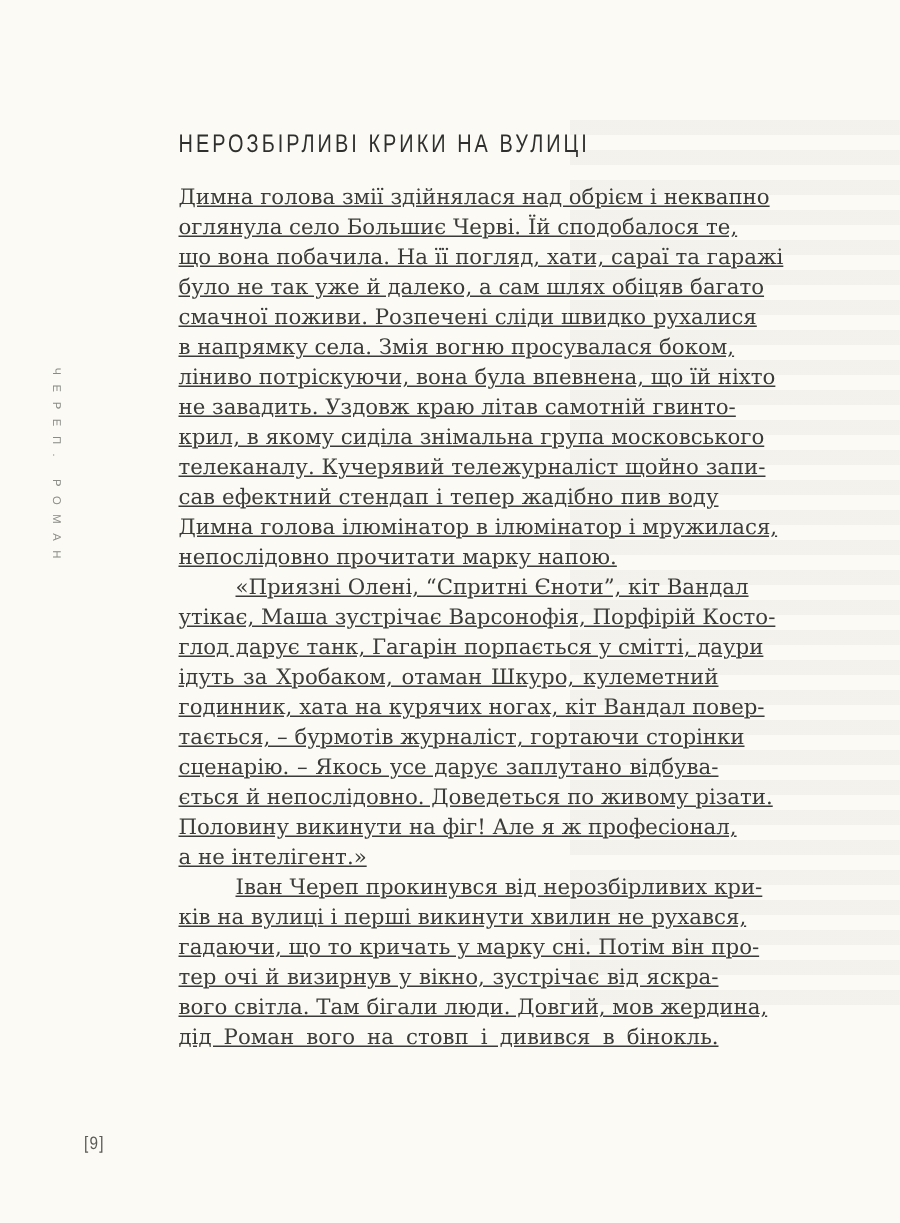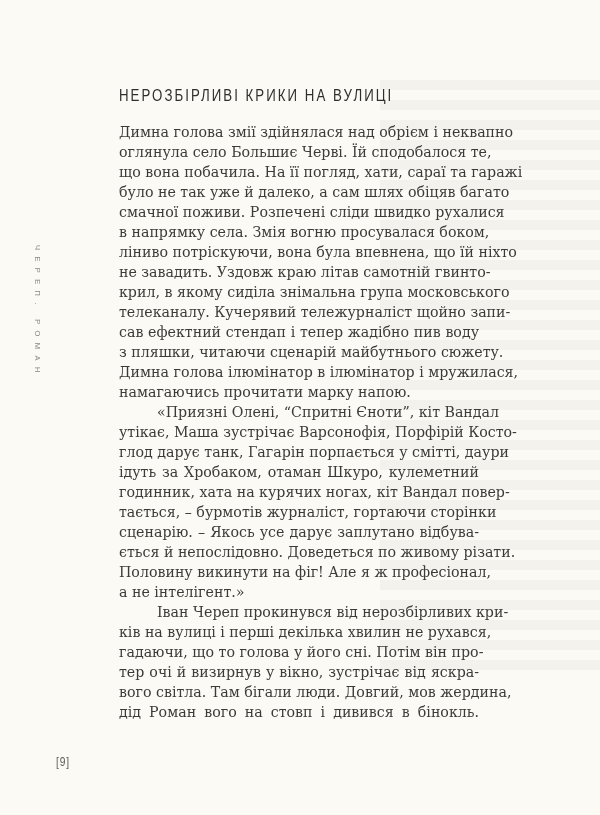--- a/index.html
+++ b/index.html
@@ -39,20 +39,21 @@
       transform: scaleX(0.78);
       transform-origin: left top;
       white-space: nowrap;
       line-height: 20px;
     }
     .body-text {
       position: absolute;
       left: 119px;
       top: 122px;
       width: 360px;
+      text-decoration: underline;
     }
     .line {
       height: 20px;
       line-height: 20px;
       font-size: 14.2px;
       white-space: nowrap;
       text-align: justify;
       text-align-last: justify;
       color: #3b3b39;
     }
@@ -100,35 +101,34 @@
     <div class="line">оглянула село Большиє Черві. Їй сподобалося те,</div>
     <div class="line">що вона побачила. На її погляд, хати, сараї та гаражі</div>
     <div class="line">було не так уже й далеко, а сам шлях обіцяв багато</div>
     <div class="line">смачної поживи. Розпечені сліди швидко рухалися</div>
     <div class="line">в напрямку села. Змія вогню просувалася боком,</div>
     <div class="line">ліниво потріскуючи, вона була впевнена, що їй ніхто</div>
     <div class="line">не завадить. Уздовж краю літав самотній гвинто-</div>
     <div class="line">крил, в якому сиділа знімальна група московського</div>
     <div class="line">телеканалу. Кучерявий тележурналіст щойно запи-</div>
     <div class="line">сав ефектний стендап і тепер жадібно пив воду</div>
-    <div class="line">з пляшки, читаючи сценарій майбутнього сюжету.</div>
     <div class="line">Димна голова ілюмінатор в ілюмінатор і мружилася,</div>
-    <div class="line last">намагаючись прочитати марку напою.</div>
+    <div class="line last">непослідовно прочитати марку напою.</div>
     <div class="line indent">«Приязні Олені, “Спритні Єноти”, кіт Вандал</div>
     <div class="line">утікає, Маша зустрічає Варсонофія, Порфірій Косто-</div>
     <div class="line">глод дарує танк, Гагарін порпається у смітті, даури</div>
     <div class="line">ідуть за Хробаком, отаман Шкуро, кулеметний</div>
     <div class="line">годинник, хата на курячих ногах, кіт Вандал повер-</div>
     <div class="line">тається, – бурмотів журналіст, гортаючи сторінки</div>
     <div class="line">сценарію. – Якось усе дарує заплутано відбува-</div>
     <div class="line">ється й непослідовно. Доведеться по живому різати.</div>
     <div class="line">Половину викинути на фіг! Але я ж професіонал,</div>
     <div class="line last">а не інтелігент.»</div>
     <div class="line indent">Іван Череп прокинувся від нерозбірливих кри-</div>
-    <div class="line">ків на вулиці і перші декілька хвилин не рухався,</div>
-    <div class="line">гадаючи, що то голова у його сні. Потім він про-</div>
+    <div class="line">ків на вулиці і перші викинути хвилин не рухався,</div>
+    <div class="line">гадаючи, що то кричать у марку сні. Потім він про-</div>
     <div class="line">тер очі й визирнув у вікно, зустрічає від яскра-</div>
     <div class="line">вого світла. Там бігали люди. Довгий, мов жердина,</div>
     <div class="line">дід Роман вого на стовп і дивився в бінокль.</div>
   </div>
 
   <div class="page-number">[9]</div>
 </div>
 
 </body></html>

